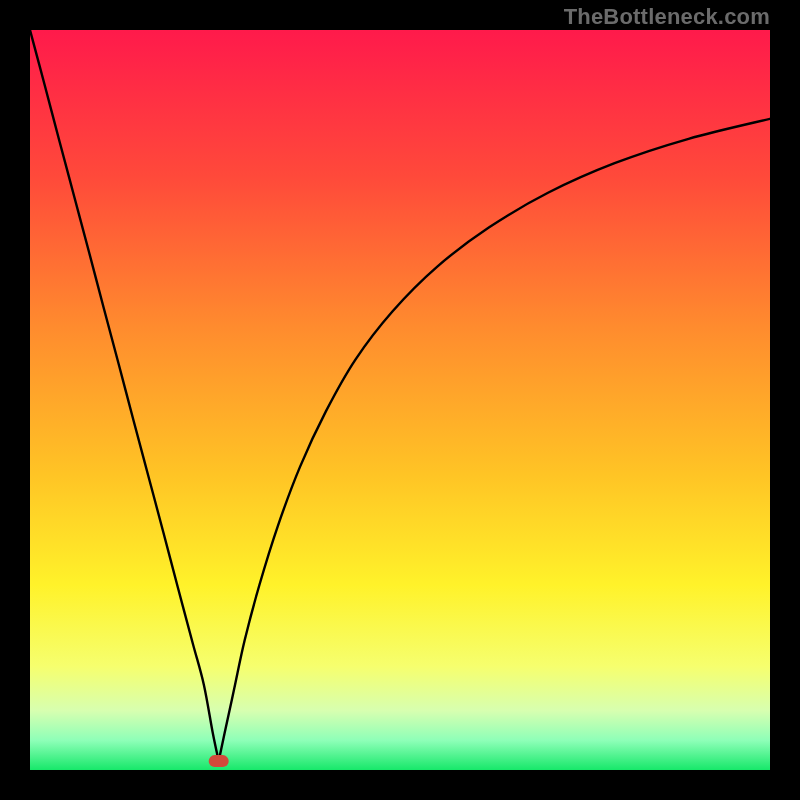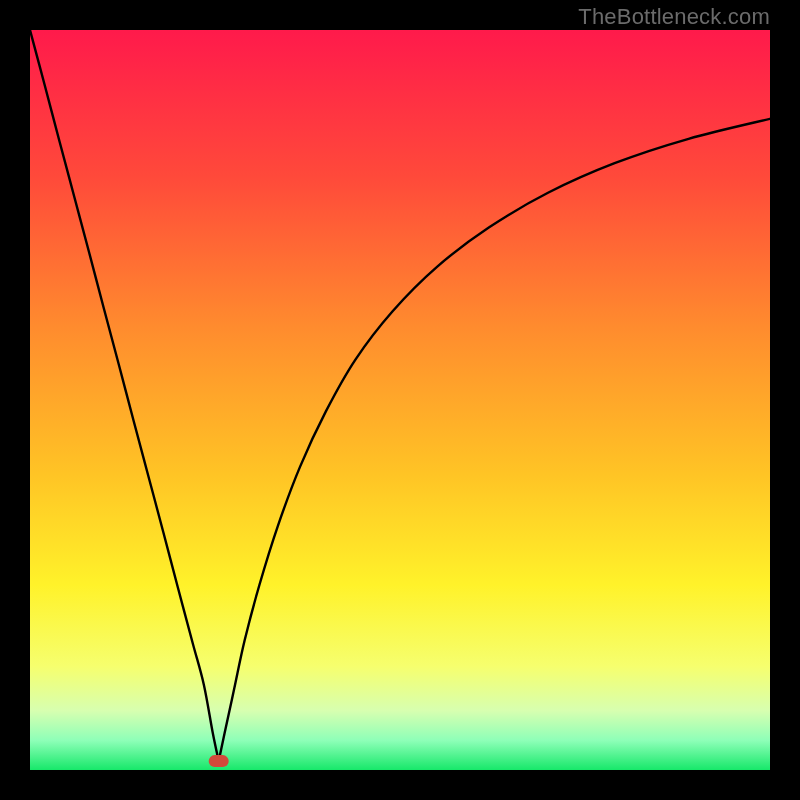--- a/index.html
+++ b/index.html
@@ -25,21 +25,21 @@
     top: 0;
     width: 740px;
     height: 740px;
   }
   .watermark {
     position: absolute;
     top: 4px;
     right: 30px;
     color: #6b6b6b;
     font-size: 22px;
-    font-weight: 400;
+    font-weight: 700;
     letter-spacing: 0.2px;
     user-select: none;
   }
   svg { display: block; }
 </style>
 </head>
 <body>
 
 <div class="watermark">TheBottleneck.com</div>
 

